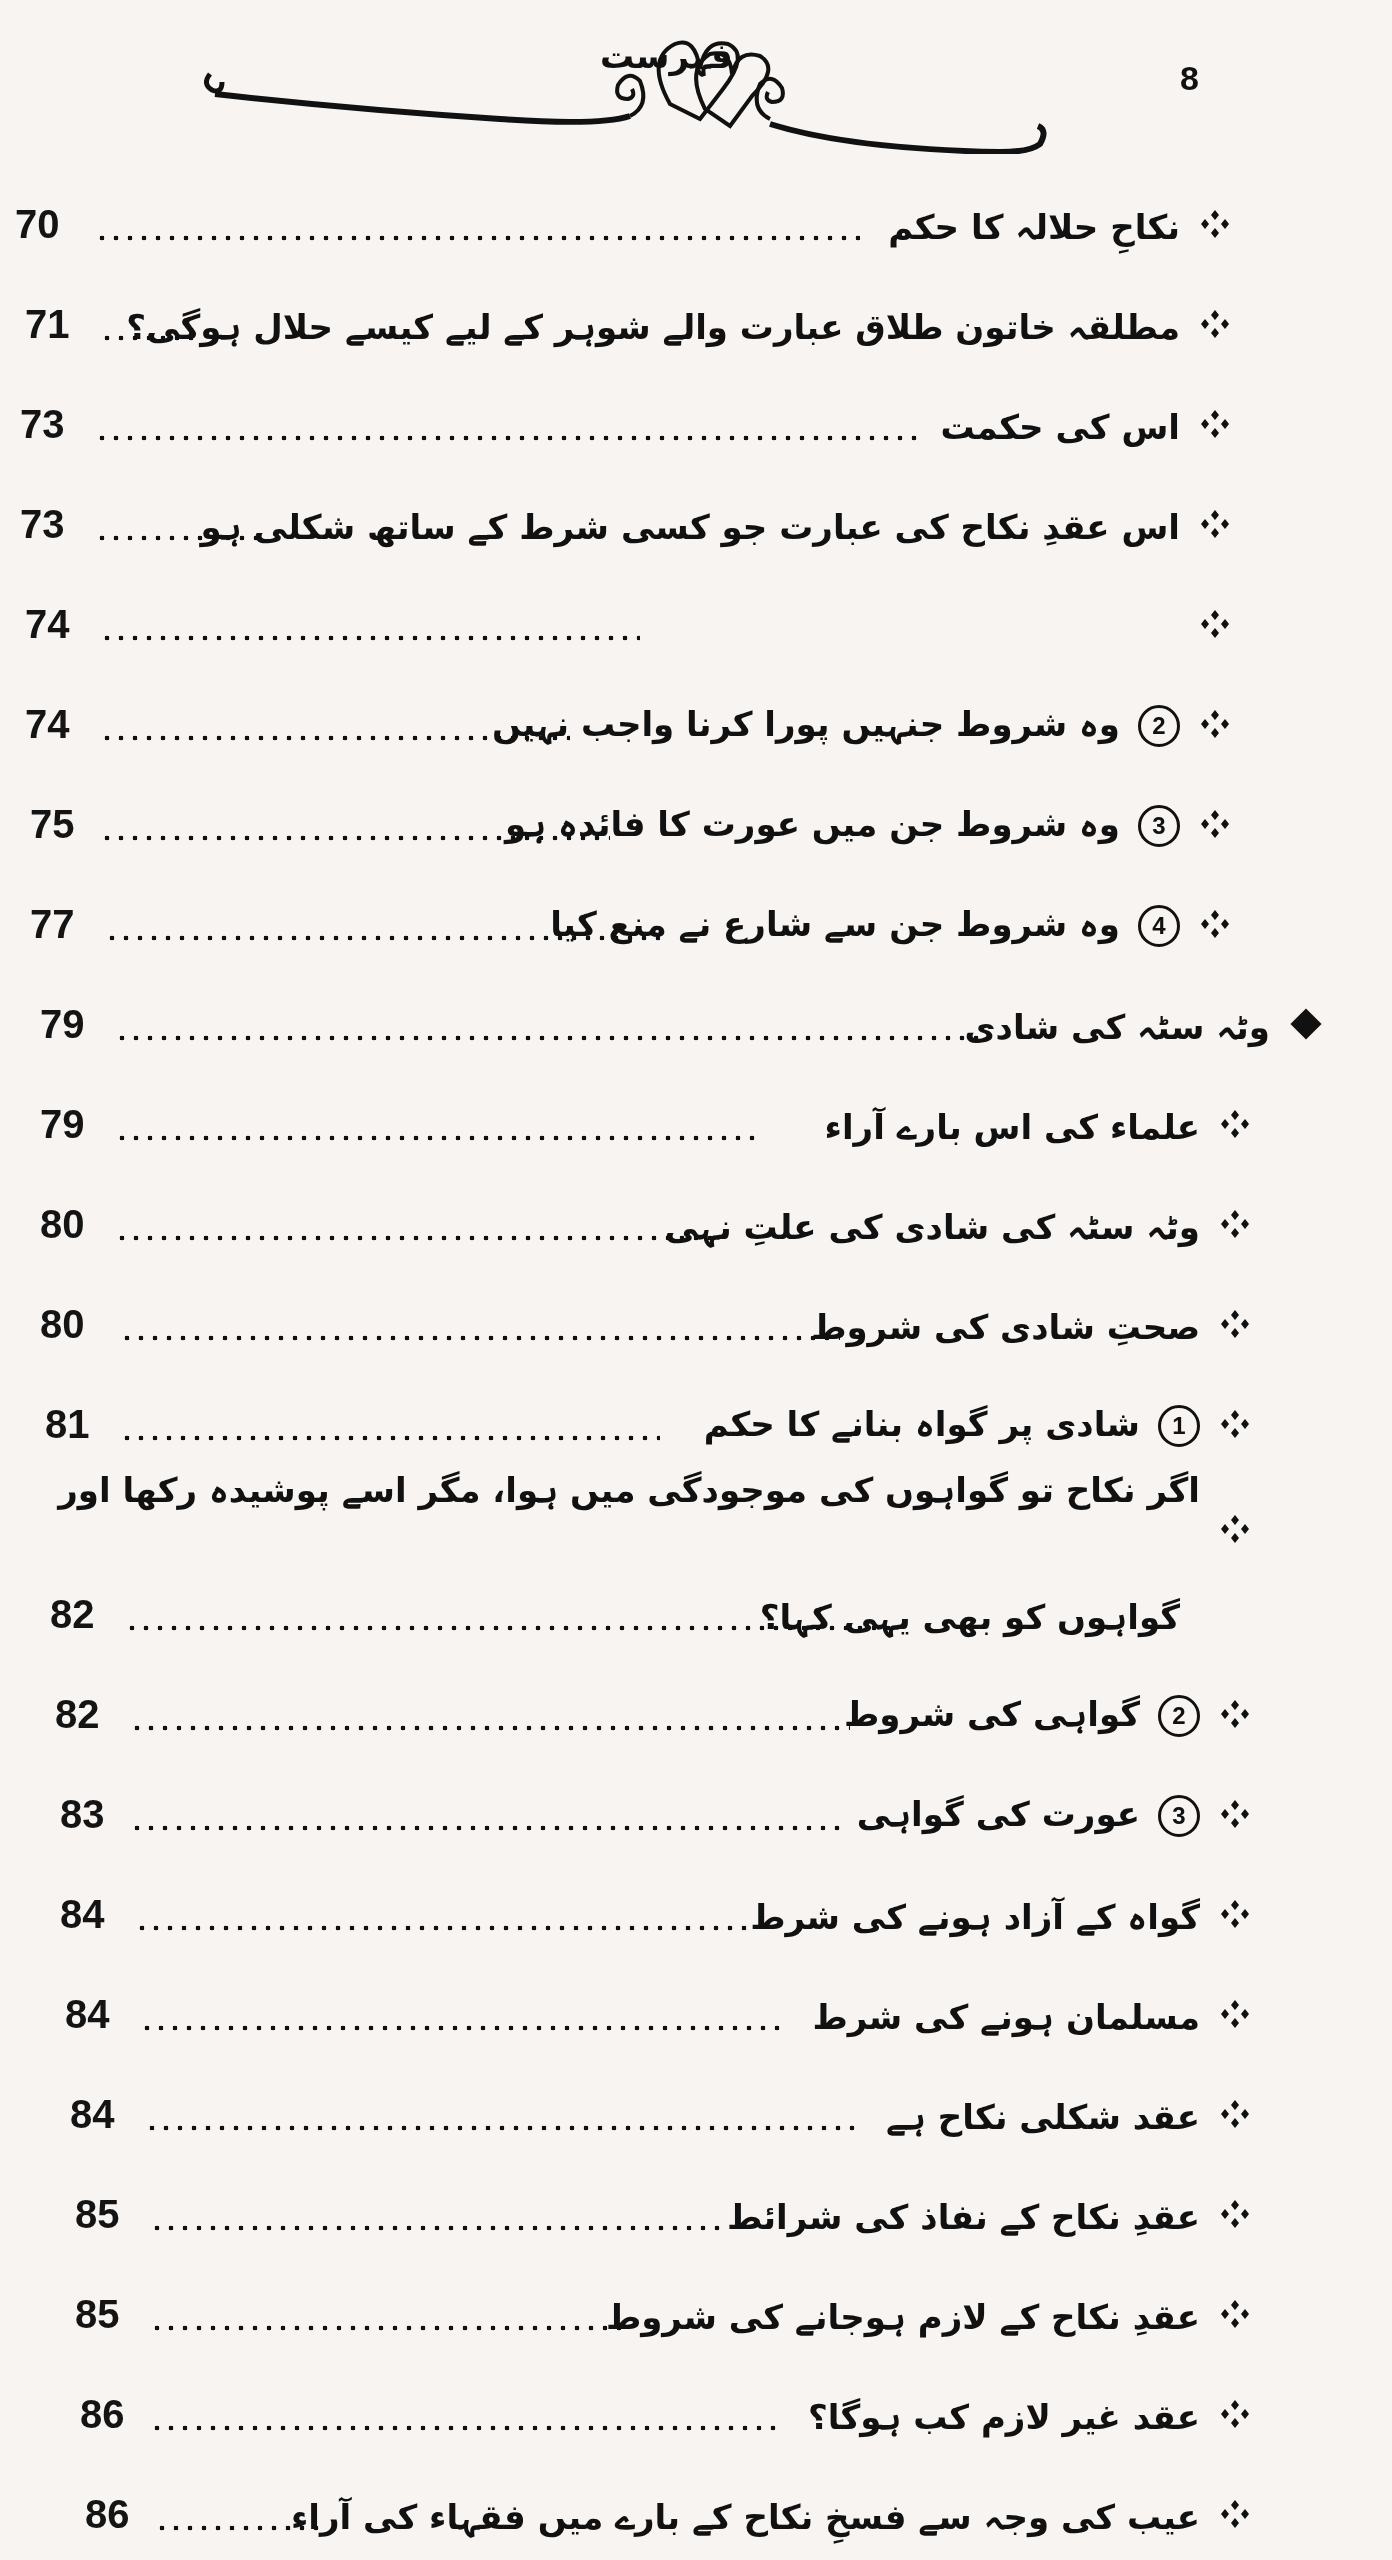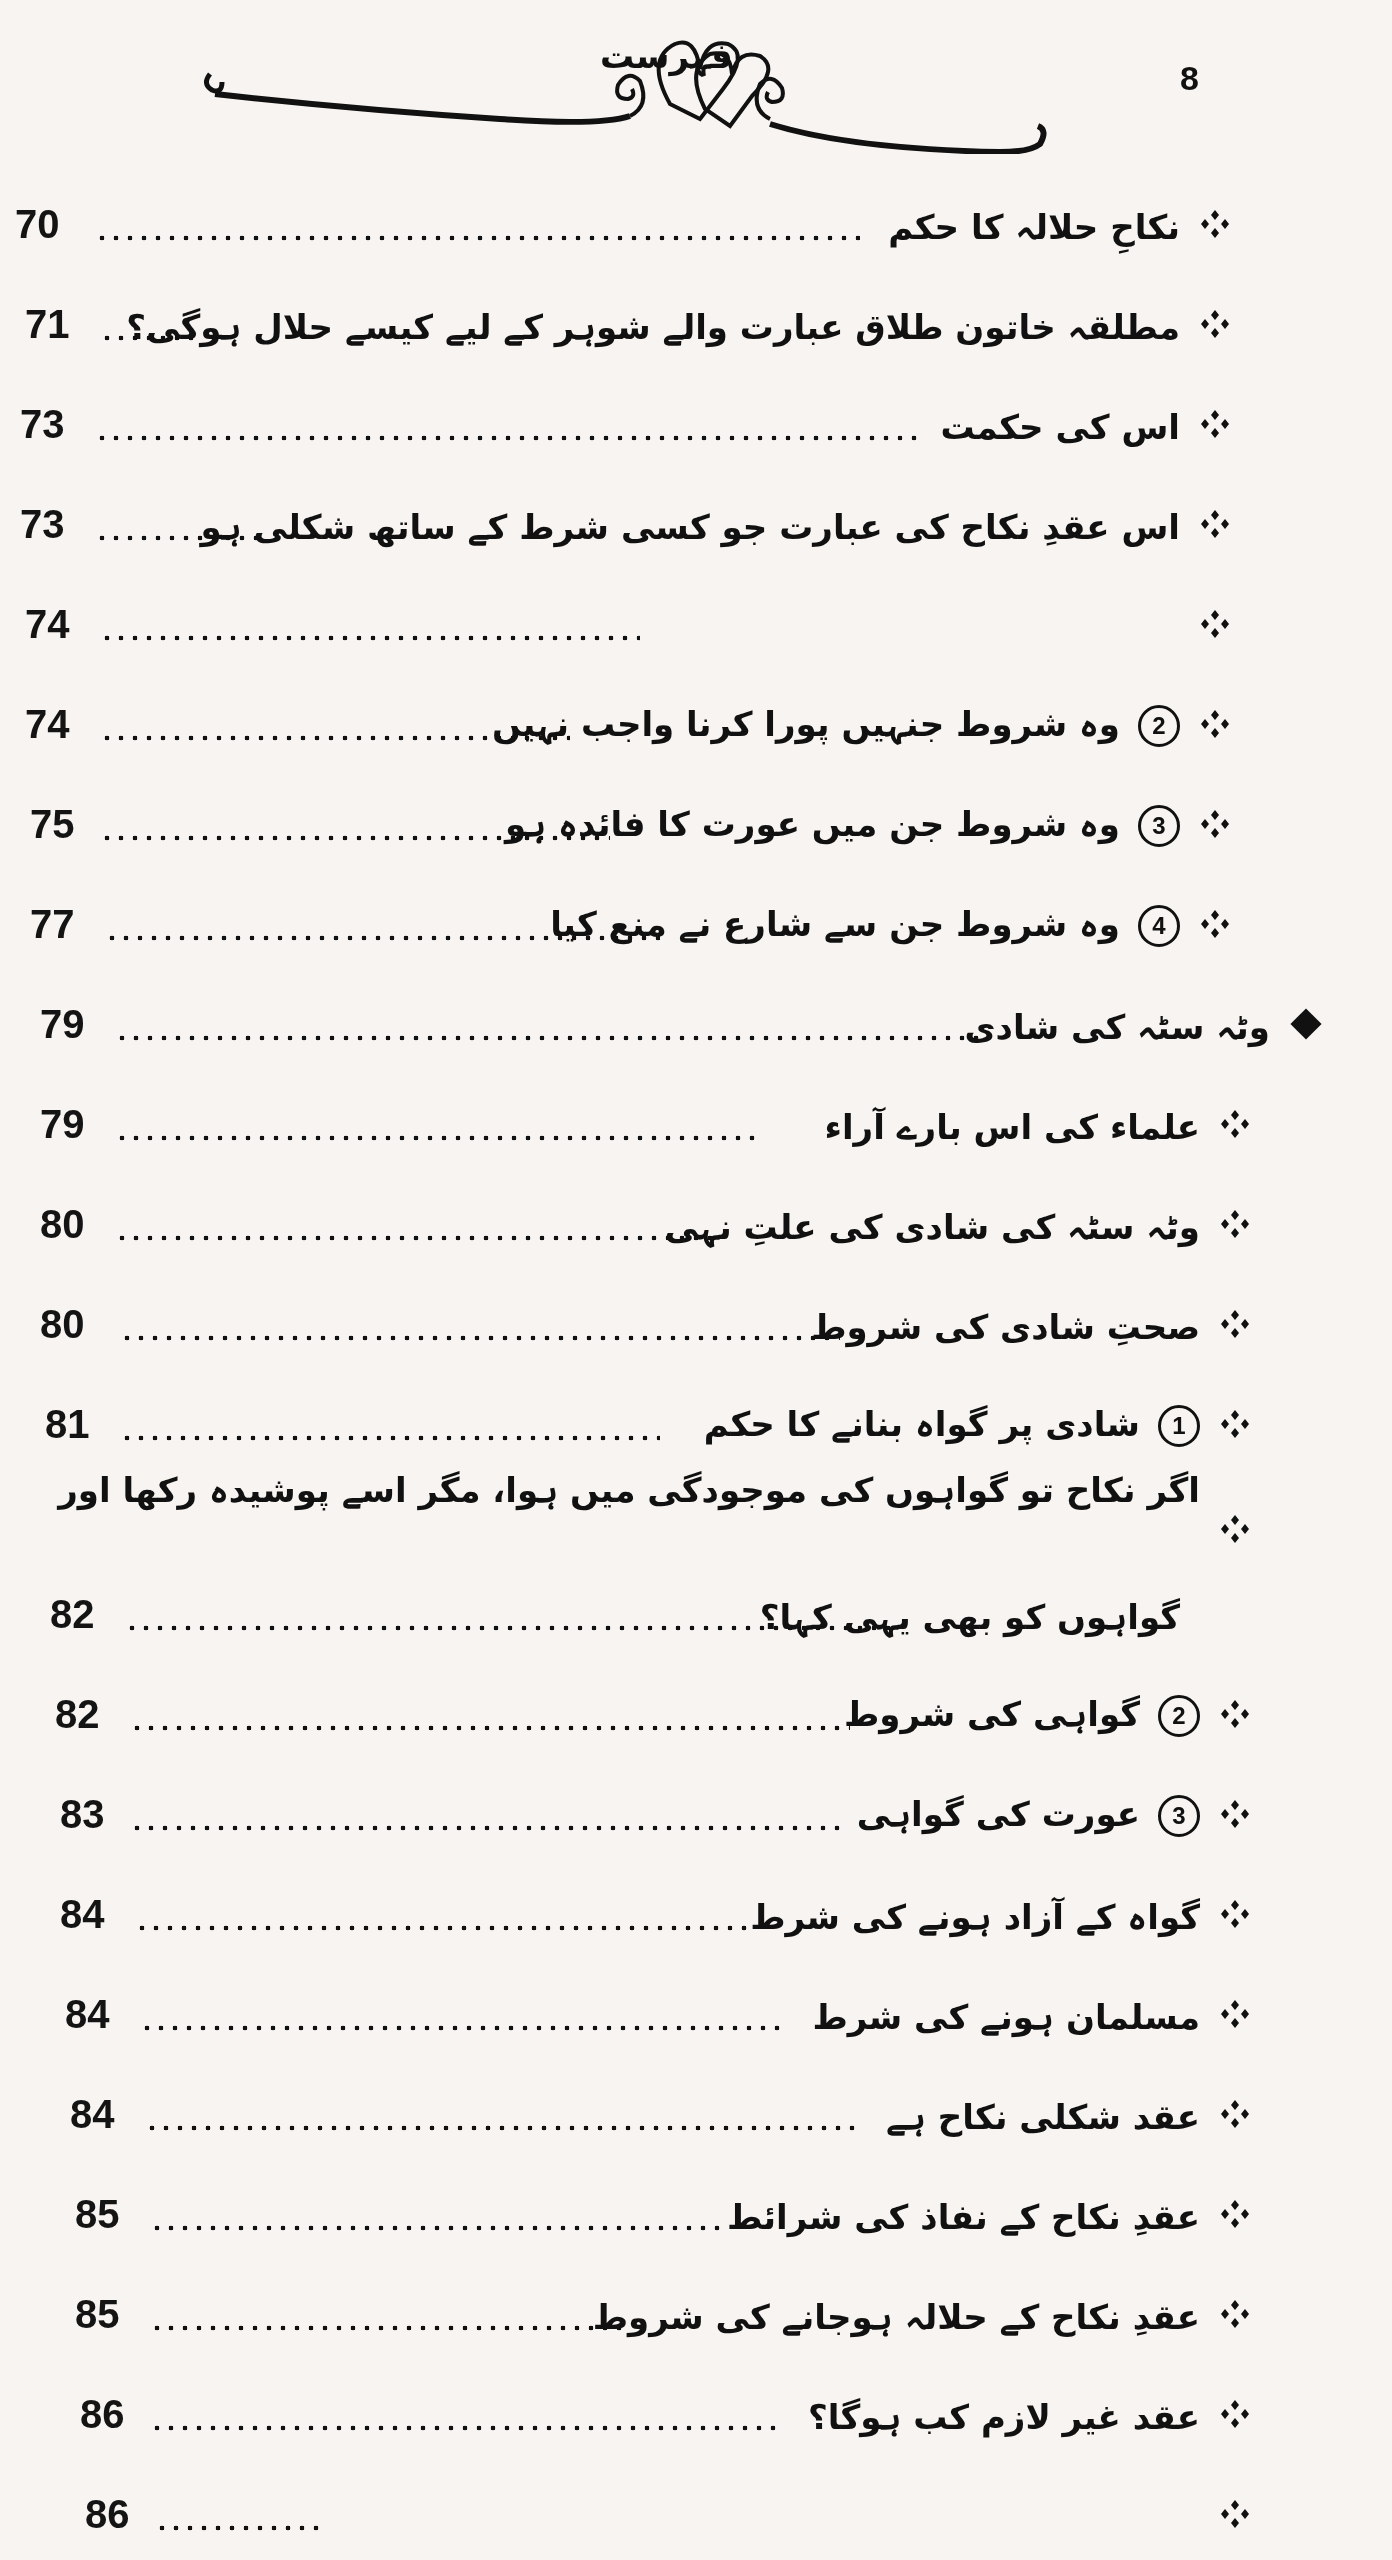--- a/index.html
+++ b/index.html
@@ -227,33 +227,34 @@
       <span class="num" style="left: 75px;">85</span>
       <span class="leader" style="left: 150px; width: 570px;"></span>
       <span class="label" style="right: 192px;">عقدِ نکاح کے نفاذ کی شرائط</span>
       <span class="bullet" style="left: 1220px;"><svg viewBox="0 0 30 30" width="30" height="30">
           <path d="M15 1 L19 6 L15 11 L11 6Z M15 19 L19 24 L15 29 L11 24Z M5 10 L9 15 L5 20 L1 15Z M25 10 L29 15 L25 20 L21 15Z" fill="#111"></path>
         </svg></span>
     </div>
     <div class="toc-row" style="top: 2090px;">
       <span class="num" style="left: 75px;">85</span>
       <span class="leader" style="left: 150px; width: 480px;"></span>
-      <span class="label" style="right: 192px;">عقدِ نکاح کے حلالہ ہوجانے کی شروط</span>
+      <span class="label" style="right: 192px;">عقدِ نکاح کے لازم ہوجانے کی شروط</span>
       <span class="bullet" style="left: 1220px;"><svg viewBox="0 0 30 30" width="30" height="30">
           <path d="M15 1 L19 6 L15 11 L11 6Z M15 19 L19 24 L15 29 L11 24Z M5 10 L9 15 L5 20 L1 15Z M25 10 L29 15 L25 20 L21 15Z" fill="#111"></path>
         </svg></span>
     </div>
     <div class="toc-row" style="top: 2190px;">
       <span class="num" style="left: 80px;">86</span>
       <span class="leader" style="left: 150px; width: 630px;"></span>
       <span class="label" style="right: 192px;">عقد غیر لازم کب ہوگا؟</span>
       <span class="bullet" style="left: 1220px;"><svg viewBox="0 0 30 30" width="30" height="30">
           <path d="M15 1 L19 6 L15 11 L11 6Z M15 19 L19 24 L15 29 L11 24Z M5 10 L9 15 L5 20 L1 15Z M25 10 L29 15 L25 20 L21 15Z" fill="#111"></path>
         </svg></span>
     </div>
     <div class="toc-row" style="top: 2290px;">
       <span class="num" style="left: 85px;">86</span>
       <span class="leader" style="left: 155px; width: 165px;"></span>
+      <span class="label" style="right: 192px;">عیب کی وجہ سے فسخِ نکاح کے بارے میں فقہاء کی آراء</span>
       <span class="bullet" style="left: 1220px;"><svg viewBox="0 0 30 30" width="30" height="30">
           <path d="M15 1 L19 6 L15 11 L11 6Z M15 19 L19 24 L15 29 L11 24Z M5 10 L9 15 L5 20 L1 15Z M25 10 L29 15 L25 20 L21 15Z" fill="#111"></path>
         </svg></span>
     </div>
   </div>
 
 </body></html>

